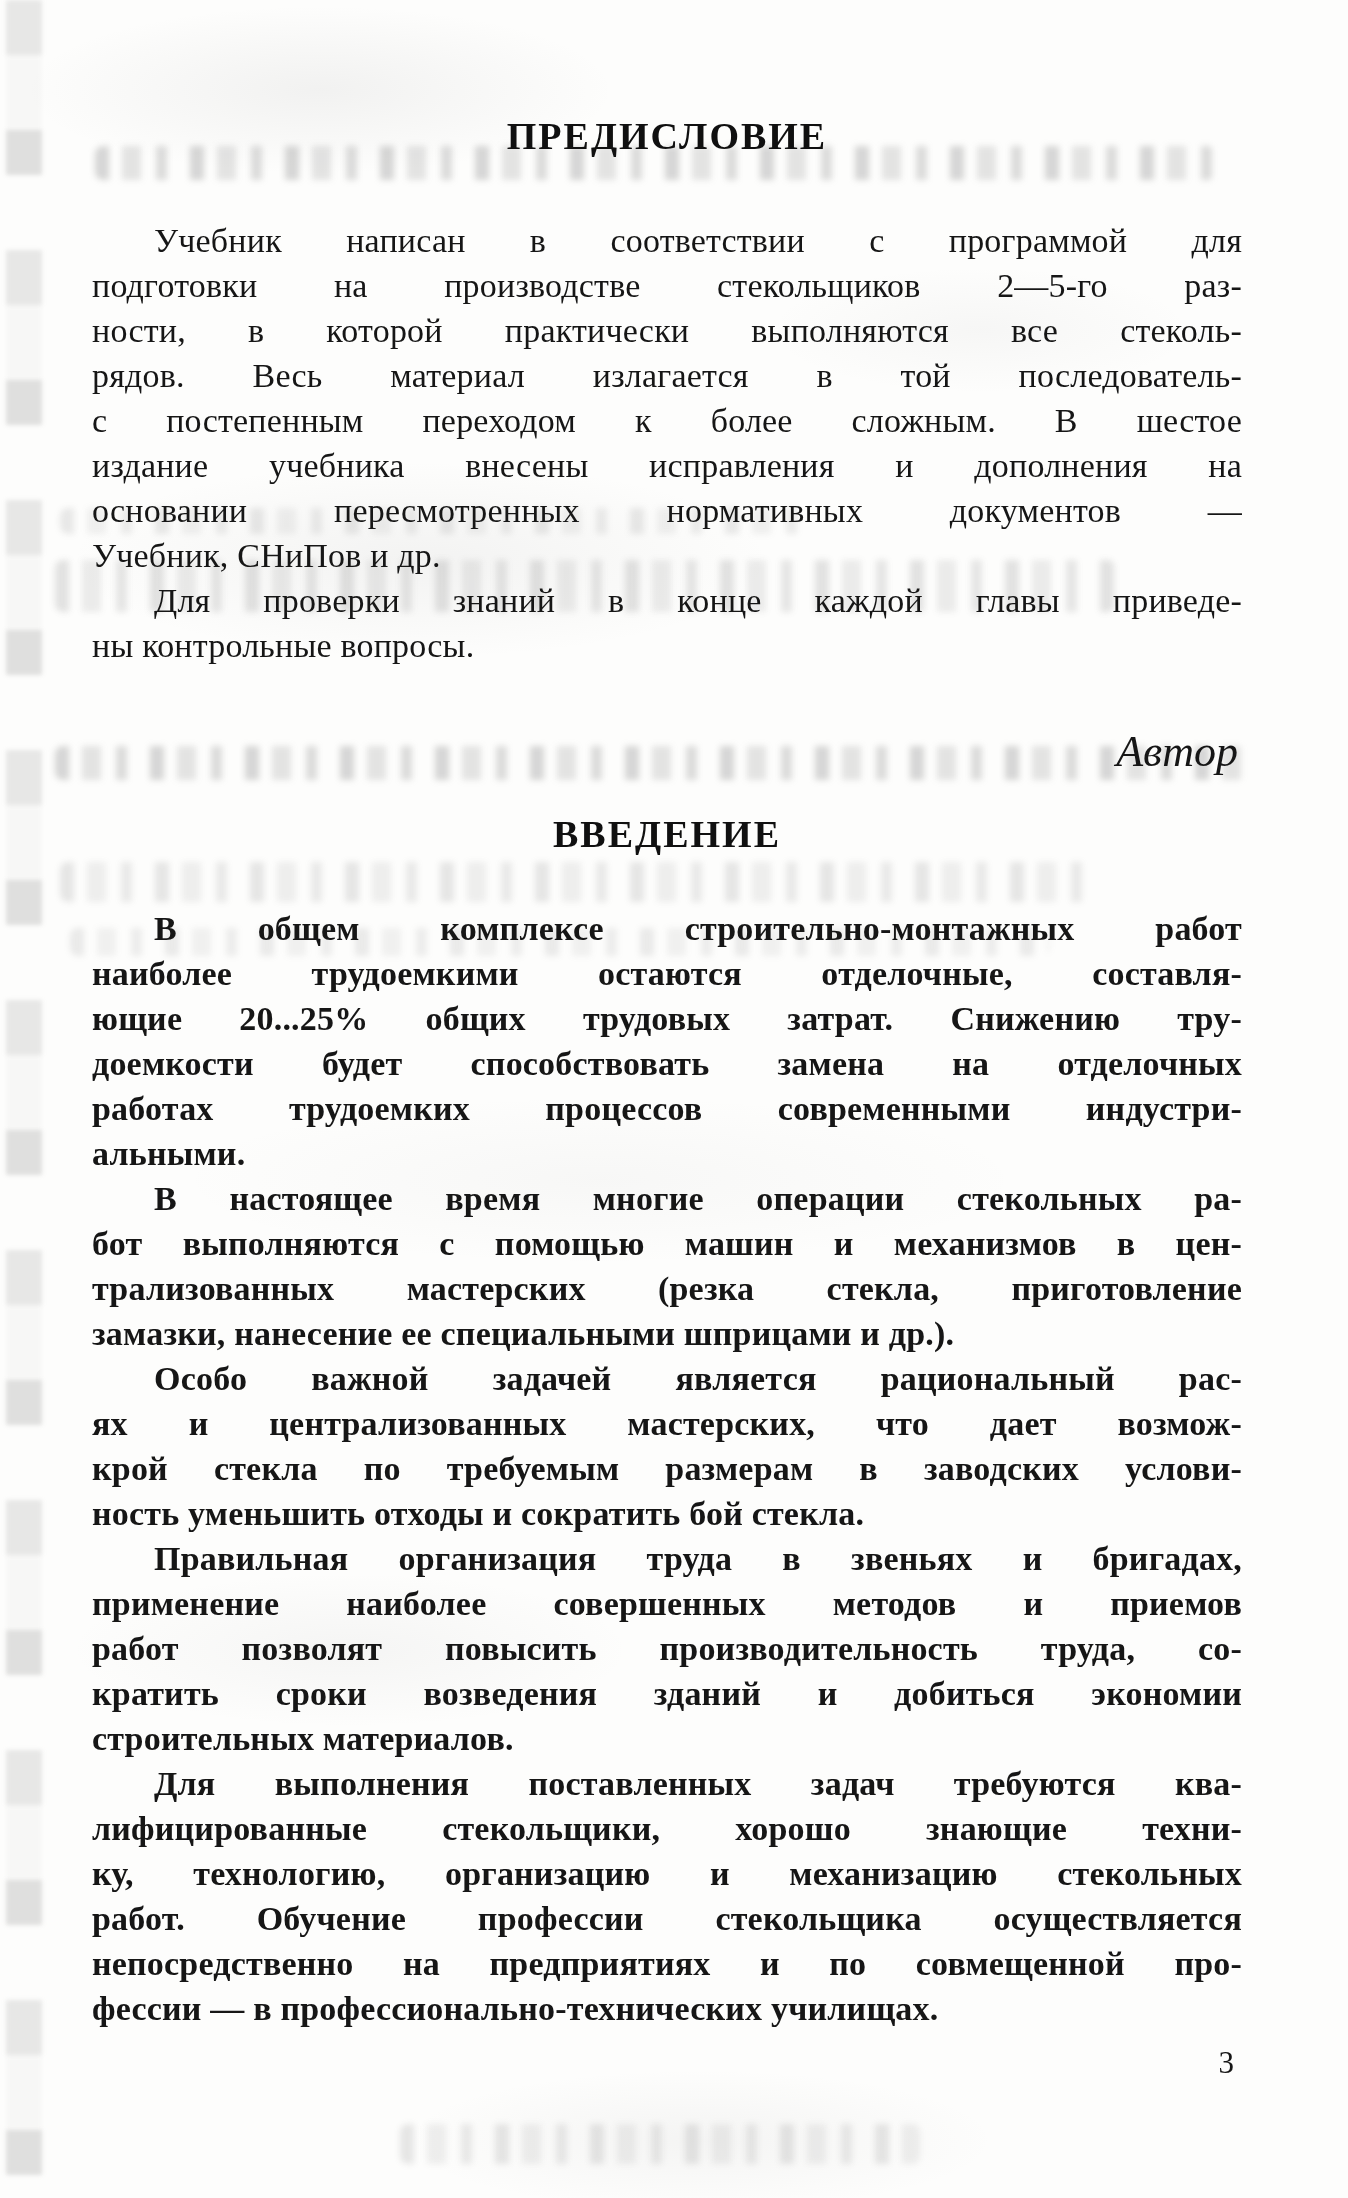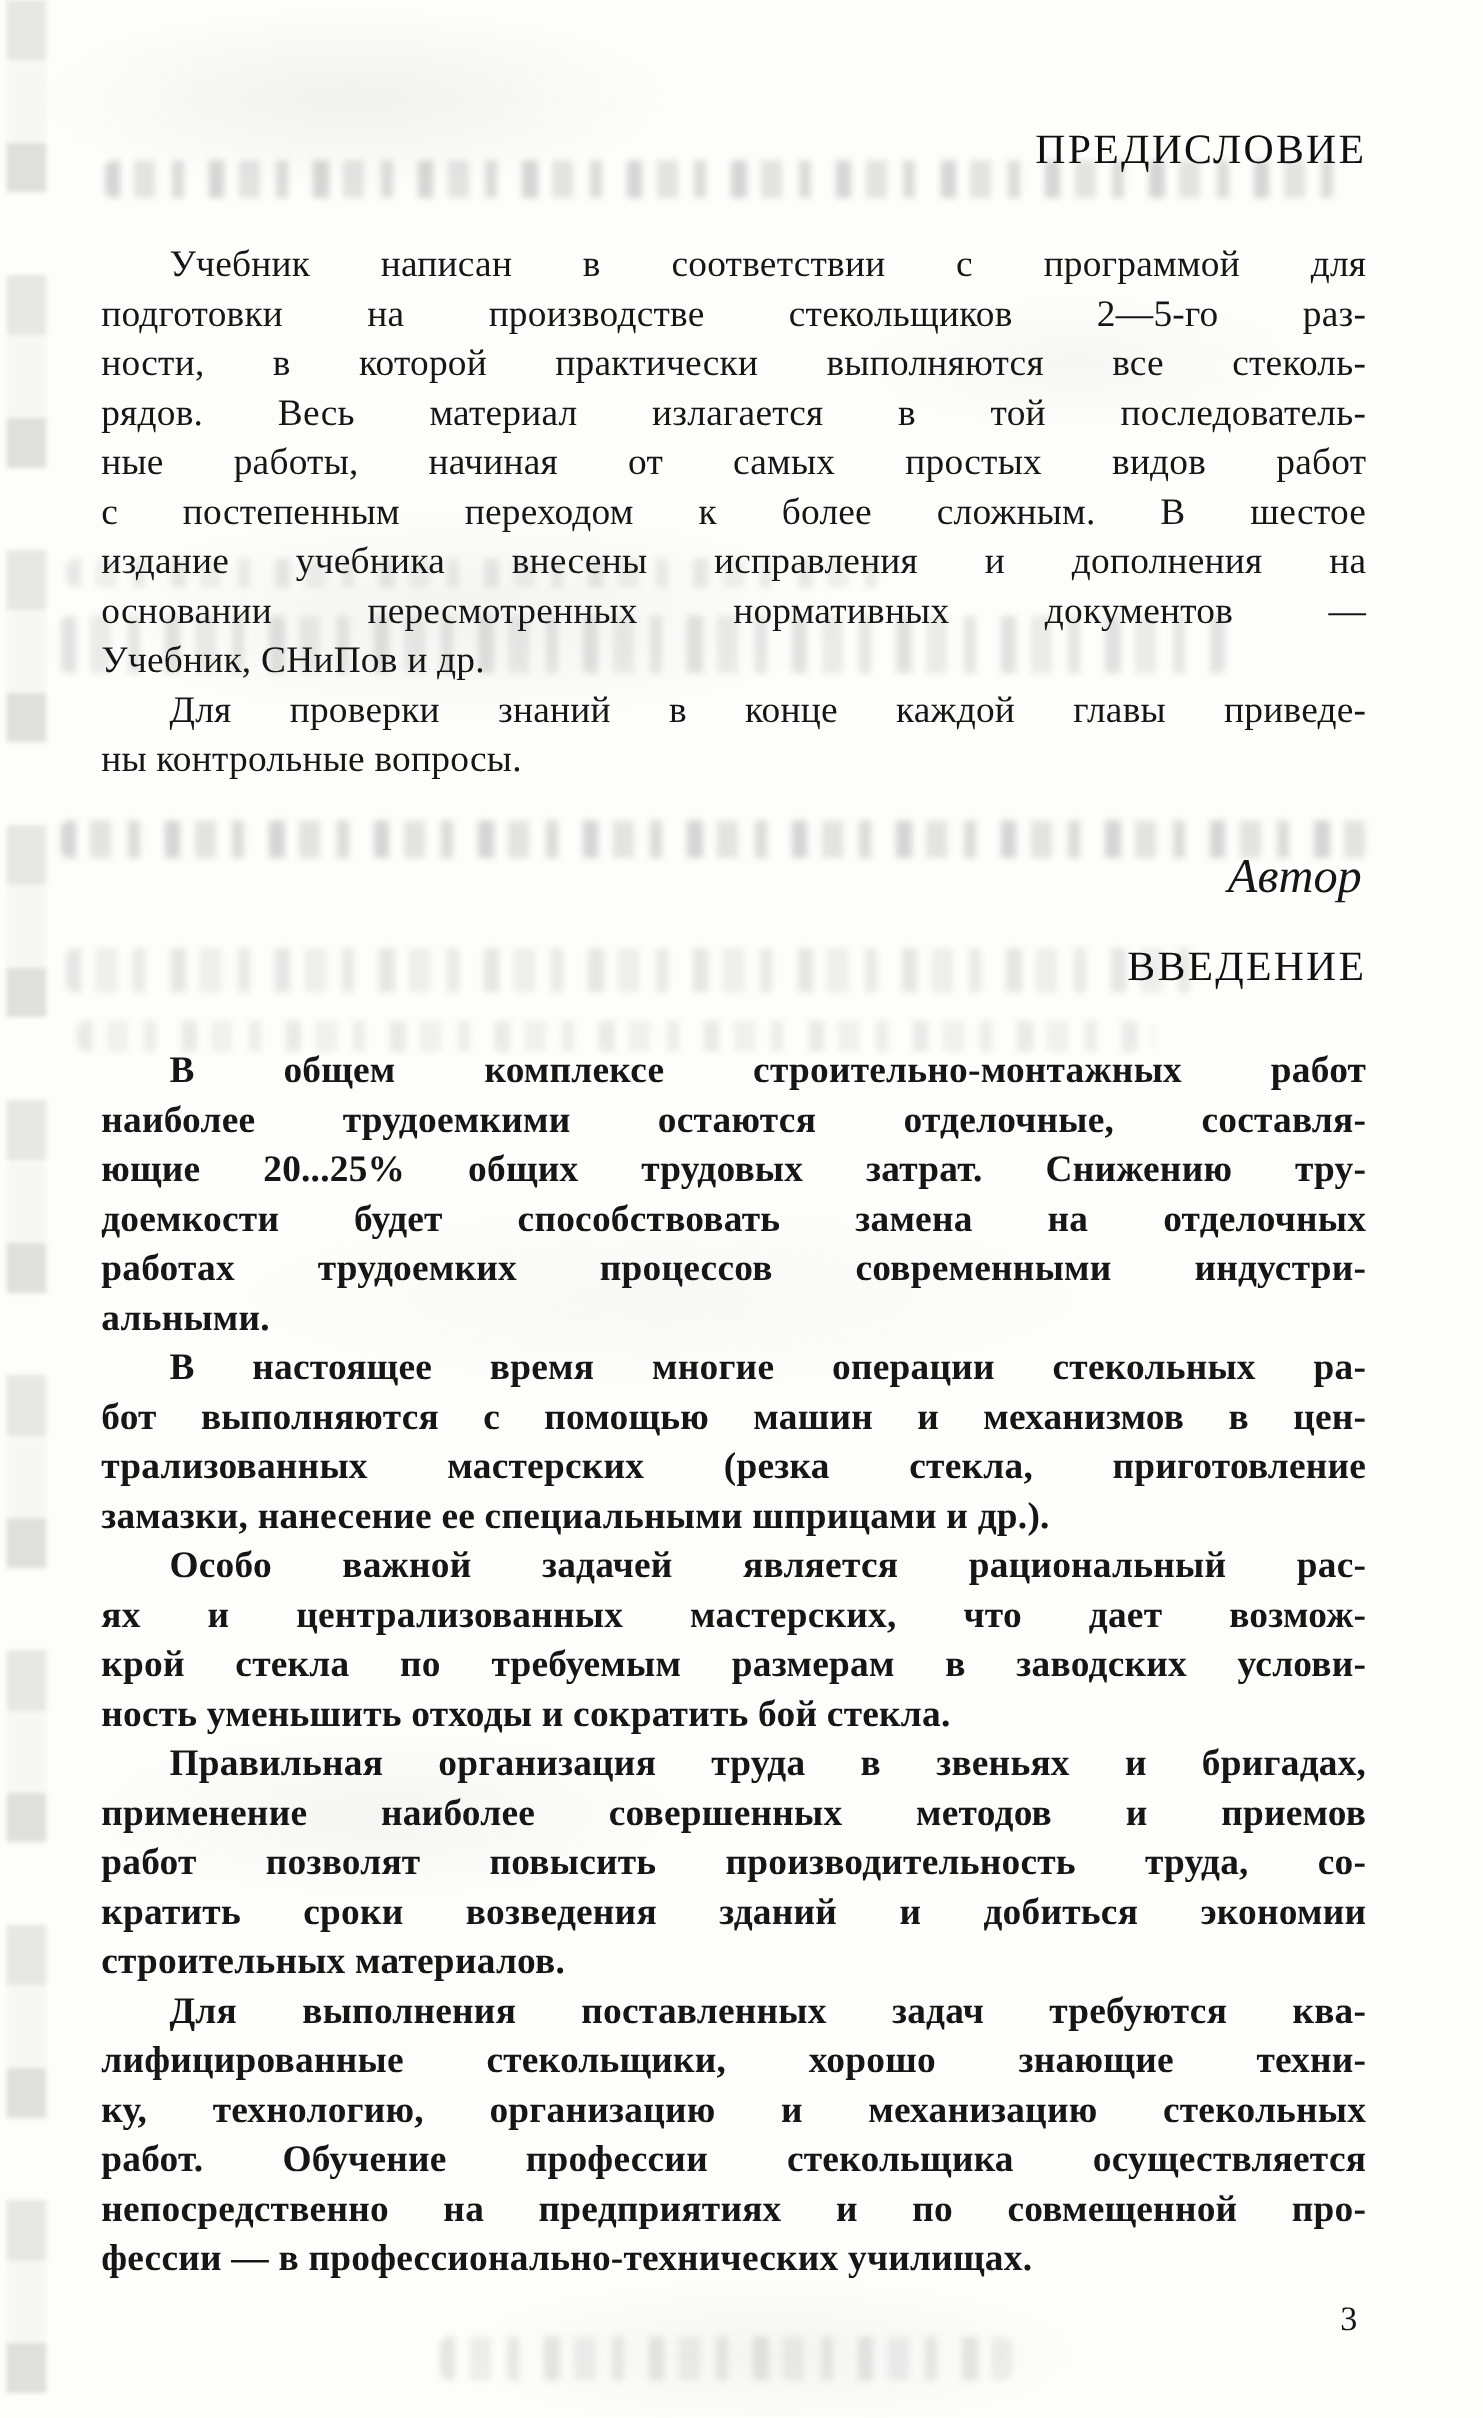--- a/index.html
+++ b/index.html
@@ -51,24 +51,24 @@
   .band-7 { left: 400px; top: 2124px; width: 520px;  height: 40px; opacity:.6; }
 
   
   .content {
     position: absolute;
     left: 92px;
     top: 0;
     width: 1150px;
   }
   .heading {
-    font-weight: normal;
+    font-weight: bold;
     font-size: 38px;
     line-height: 40px;
-    text-align: right;
+    text-align: center;
     letter-spacing: 2px;
     color: #101010;
   }
   .preface-title { margin-top: 116px; }
   .intro-title   { margin-top: 44px; }
 
   .paras { margin-top: 0; }
   .preface-paras { margin-top: 62px; }
   .intro-paras   { margin-top: 52px; font-weight: bold; }
 
@@ -115,21 +115,20 @@
   <div class="content">
 
     <div class="heading preface-title">ПРЕДИСЛОВИЕ</div>
 
     <div class="paras preface-paras">
       <div class="para">
           <div class="line first">Учебник написан в соответствии с программой для</div>
           <div class="line">подготовки на производстве стекольщиков 2—5-го раз-</div>
           <div class="line">ности, в которой практически выполняются все стеколь-</div>
           <div class="line">рядов. Весь материал излагается в той последователь-</div>
-          <div class="line">ные работы, начиная от самых простых видов работ</div>
           <div class="line">с постепенным переходом к более сложным. В шестое</div>
           <div class="line">издание учебника внесены исправления и дополнения на</div>
           <div class="line">основании пересмотренных нормативных документов —</div>
           <div class="line last">Учебник, СНиПов и др.</div>
         </div>
       <div class="para">
           <div class="line first">Для проверки знаний в конце каждой главы приведе-</div>
           <div class="line last">ны контрольные вопросы.</div>
         </div>
     </div>

